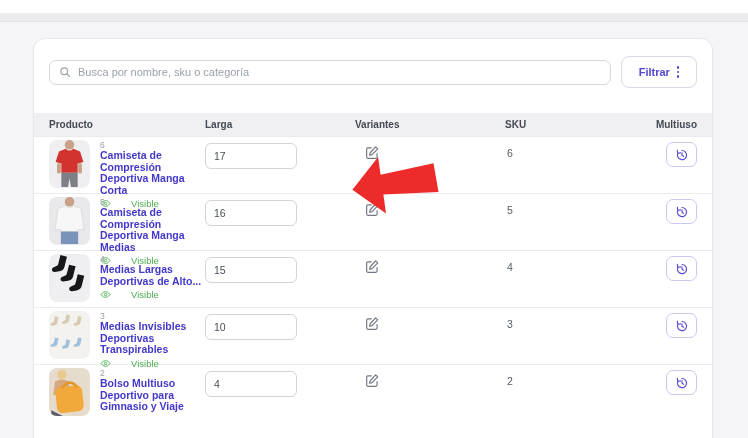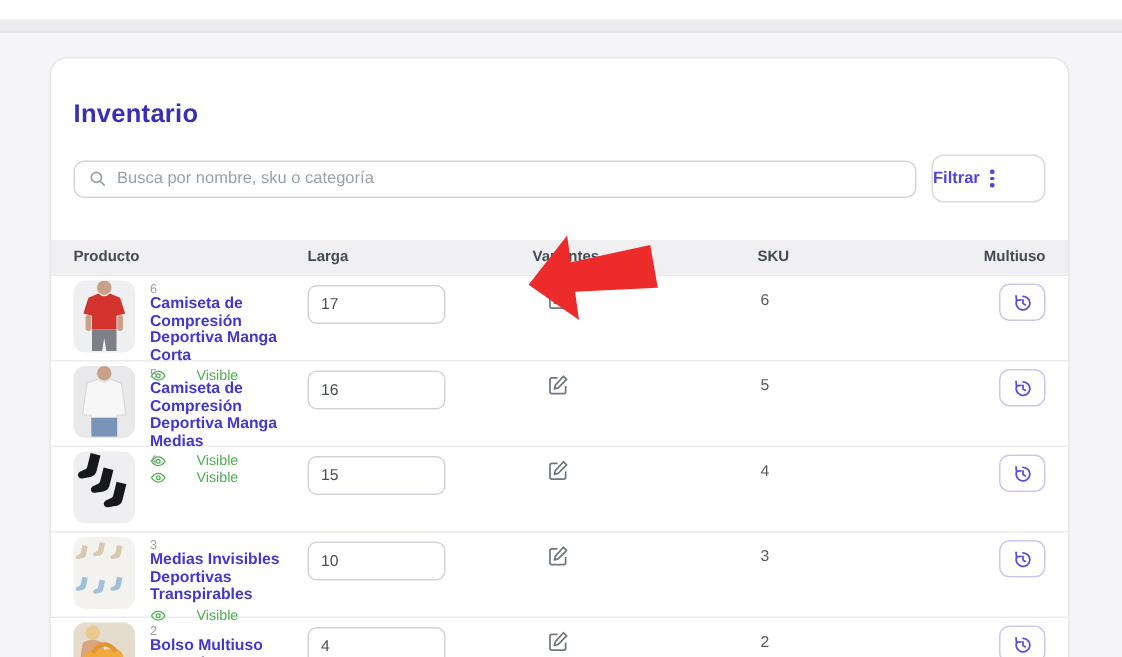--- a/index.html
+++ b/index.html
@@ -30,21 +30,21 @@
     flex:1; height:25px; border:1px solid #d6d7dc; border-radius:7px; background:#fff;
     display:flex; align-items:center; gap:7px; padding:0 9px;
   }
   .search-box input {
     border:none; outline:none; flex:1; font-family:"Liberation Sans",sans-serif;
     font-size:11px; color:#4a4f57; background:transparent;
   }
   .search-box input::placeholder { color:#9aa1ab; }
   .filter-btn {
     width:76px; height:32px; border:1px solid #d9d9e8; border-radius:8px; background:#fff;
-    display:flex; align-items:center; justify-content:flex-start; gap:7px; cursor:pointer;
+    display:flex; align-items:center; justify-content:center; gap:7px; cursor:pointer;
   }
   .filter-btn .lbl { font-size:11px; color:#5147d6; font-weight:bold; }
   .kebab { display:flex; flex-direction:column; gap:2px; }
   .kebab i { width:2.4px; height:2.4px; border-radius:50%; background:#5147d6; display:block; }
 
   .thead {
     margin-top:25px; background:#f0f0f3; height:23px;
     display:grid; grid-template-columns:156px 150px 150px 136px 1fr;
     align-items:center; padding:0 15px;
   }
@@ -87,21 +87,20 @@
   .red-arrow { position:absolute; left:349px; top:146px; z-index:20; pointer-events:none; }
 </style>
 </head>
 <body>
 
 <div class="top-white"></div>
 <div class="top-strip"></div>
 
 <div class="card">
   <div class="card-pad">
-    <div class="page-title">Inventario</div>
 
     <div class="toolbar">
       <div class="search-box">
         <span style="line-height:0;">
           <svg viewBox="0 0 16 16" width="12" height="12">
               <circle cx="7" cy="7" r="4.5" fill="none" stroke="#98a0a8" stroke-width="1.5"></circle>
               <line x1="10.6" y1="10.6" x2="14" y2="14" stroke="#98a0a8" stroke-width="1.5" stroke-linecap="round"></line>
             </svg>
         </span>
         <input type="text" placeholder="Busca por nombre, sku o categoría" style="">
@@ -217,20 +216,21 @@
         <svg viewBox="0 0 42 50" width="41" height="48">
           <g fill="#17181a">
             <path transform="translate(6,2) rotate(14 8 10)" d="M3 0h7v11c0 3-1.5 4.6-4 5.6l-4.5 1.9c-2.6 1-4.8-2-2.6-4.1l3.2-2.6c1-.8 .9-1.6 .9-3.3z"></path>
             <path transform="translate(15,12) rotate(14 8 10)" d="M3 0h7v11c0 3-1.5 4.6-4 5.6l-4.5 1.9c-2.6 1-4.8-2-2.6-4.1l3.2-2.6c1-.8 .9-1.6 .9-3.3z"></path>
             <path transform="translate(24,22) rotate(14 8 10)" d="M3 0h7v11c0 3-1.5 4.6-4 5.6l-4.5 1.9c-2.6 1-4.8-2-2.6-4.1l3.2-2.6c1-.8 .9-1.6 .9-3.3z"></path>
           </g>
         </svg>
       </div>
       <div class="prod-info">
         <div class="prod-index">4</div>
+        <div class="prod-name">Medias Largas Deportivas de Alto...</div>
         <div class="visible-badge">
           <svg viewBox="0 0 16 16" width="11" height="11" fill="none" stroke="#4caf50" stroke-width="1.3">
               <path d="M1.5 8s2.5-4.2 6.5-4.2S14.5 8 14.5 8 12 12.2 8 12.2 1.5 8 1.5 8z"></path>
               <circle cx="8" cy="8" r="1.8"></circle>
             </svg>
           <span>Visible</span>
         </div>
       </div>
     </div>
     <div class="stock-cell"><input class="stock-input" value="15" style=""></div>

